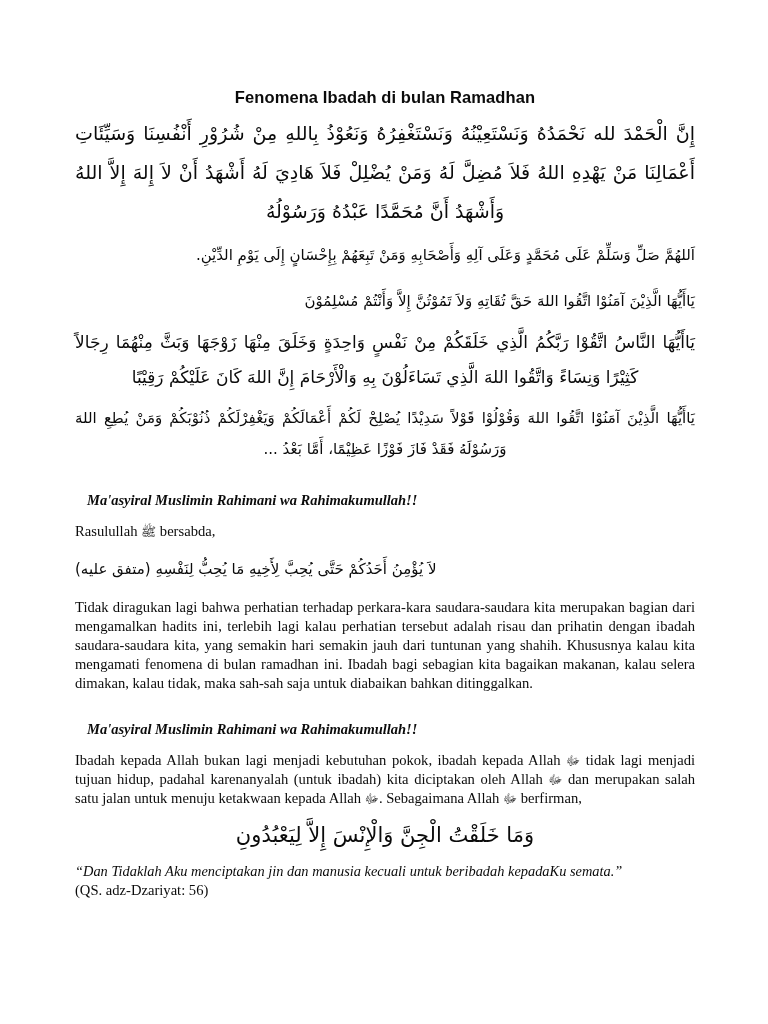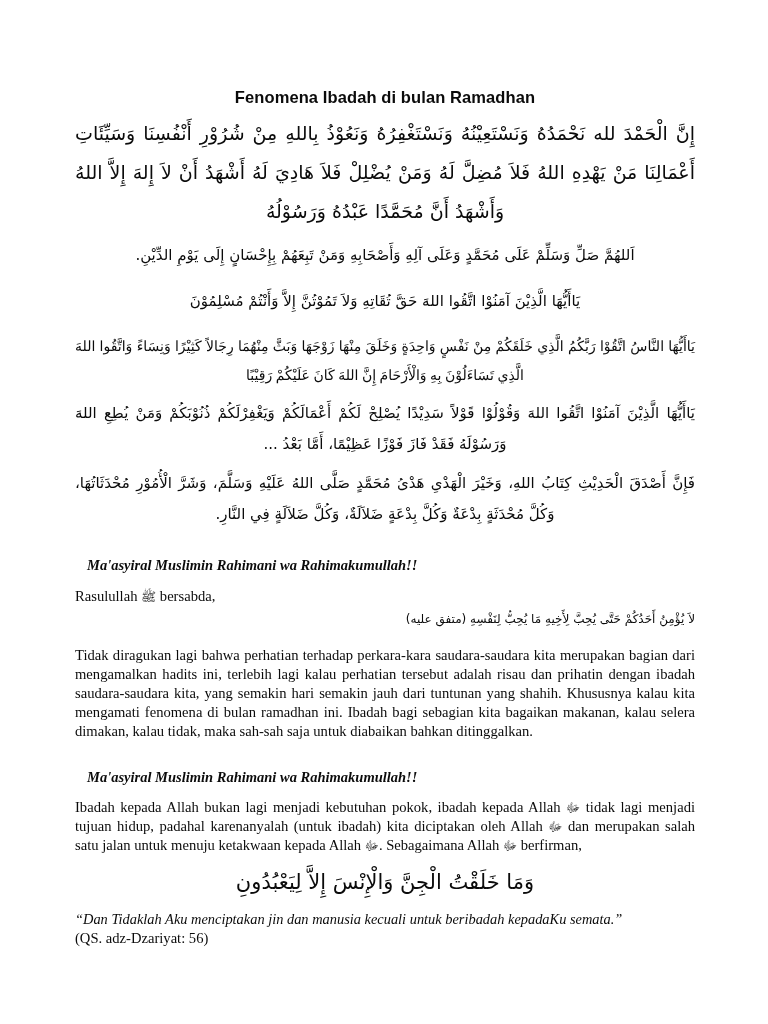--- a/index.html
+++ b/index.html
@@ -28,36 +28,36 @@
     font-size: 16.5px;
     text-align: center;
     letter-spacing: 0.1px;
     margin: 0 0 6px 0;
     line-height: 1.2;
   }
   .arabic {
     direction: rtl;
     unicode-bidi: bidi-override;
     font-family: "DejaVu Sans", "Liberation Sans", sans-serif;
-    text-align: center;
+    text-align: right;
     line-height: 2.0;
     font-size: 15.5px;
     margin: 0;
     padding: 0;
   }
   .arabic.just {
     text-align: justify;
     text-align-last: center;
   }
   .ar-block-1 { font-size: 19px; line-height: 2.05; margin-top: 4px; }
   .ar-block-2 { font-size: 15px; line-height: 2.05; margin-top: 9px; }
   .ar-block-3 { font-size: 15px; line-height: 2.05; margin-top: 16px; }
-  .ar-block-4 { font-size: 14px; line-height: 2.05; margin-top: 16px; font-family: Liberation Serif, serif; }
+  .ar-block-4 { font-size: 17px; line-height: 2.05; margin-top: 8px; }
   .ar-block-5 { font-size: 15px; line-height: 2.05; margin-top: 8px; }
-  .ar-hadith  { font-size: 12px; line-height: 1.9; margin-top: 2px; text-align: right; }
+  .ar-hadith  { font-size: 15px; line-height: 1.9; margin-top: 14px; text-align: left; }
   .ar-verse-big {
     font-size: 21px;
     line-height: 1.7;
     text-align: center;
     margin-top: 10px;
   }
   .heading-bi {
     font-weight: bold;
     font-style: italic;
     font-size: 14.5px;
@@ -100,21 +100,20 @@
   <p class="arabic just ar-block-1">إِنَّ الْحَمْدَ لله نَحْمَدُهُ وَنَسْتَعِيْنُهُ وَنَسْتَغْفِرُهُ وَنَعُوْذُ بِاللهِ مِنْ شُرُوْرِ أَنْفُسِنَا وَسَيِّئَاتِ أَعْمَالِنَا مَنْ يَهْدِهِ اللهُ فَلاَ مُضِلَّ لَهُ وَمَنْ يُضْلِلْ فَلاَ هَادِيَ لَهُ أَشْهَدُ أَنْ لاَ إِلهَ إِلاَّ اللهُ وَأَشْهَدُ أَنَّ مُحَمَّدًا عَبْدُهُ وَرَسُوْلُهُ</p>
 
   <p class="arabic ar-block-2">اَللهُمَّ صَلِّ وَسَلِّمْ عَلَى مُحَمَّدٍ وَعَلَى آلِهِ وَأَصْحَابِهِ وَمَنْ تَبِعَهُمْ بِإِحْسَانٍ إِلَى يَوْمِ الدِّيْنِ.</p>
 
   <p class="arabic ar-block-3">يَاأَيُّهَا الَّذِيْنَ آمَنُوْا اتَّقُوا اللهَ حَقَّ تُقَاتِهِ وَلاَ تَمُوْتُنَّ إِلاَّ وَأَنْتُمْ مُسْلِمُوْنَ</p>
 
   <p class="arabic just ar-block-4">يَاأَيُّهَا النَّاسُ اتَّقُوْا رَبَّكُمُ الَّذِي خَلَقَكُمْ مِنْ نَفْسٍ وَاحِدَةٍ وَخَلَقَ مِنْهَا زَوْجَهَا وَبَثَّ مِنْهُمَا رِجَالاً كَثِيْرًا وَنِسَاءً وَاتَّقُوا اللهَ الَّذِي تَسَاءَلُوْنَ بِهِ وَالْأَرْحَامَ إِنَّ اللهَ كَانَ عَلَيْكُمْ رَقِيْبًا</p>
 
   <p class="arabic just ar-block-5">يَاأَيُّهَا الَّذِيْنَ آمَنُوْا اتَّقُوا اللهَ وَقُوْلُوْا قَوْلاً سَدِيْدًا يُصْلِحْ لَكُمْ أَعْمَالَكُمْ وَيَغْفِرْلَكُمْ ذُنُوْبَكُمْ وَمَنْ يُطِعِ اللهَ وَرَسُوْلَهُ فَقَدْ فَازَ فَوْزًا عَظِيْمًا، أَمَّا بَعْدُ ...</p>
 
-  <p class="arabic just ar-block-5">فَإِنَّ أَصْدَقَ الْحَدِيْثِ كِتَابُ اللهِ، وَخَيْرَ الْهَدْىِ هَدْىُ مُحَمَّدٍ صَلَّى اللهُ عَلَيْهِ وَسَلَّمَ، وَشَرَّ الْأُمُوْرِ مُحْدَثَاتُهَا، وَكُلَّ مُحْدَثَةٍ بِدْعَةٌ وَكُلَّ بِدْعَةٍ ضَلاَلَةٌ، وَكُلَّ ضَلاَلَةٍ فِي النَّارِ.</p>
 
   <div class="gap-md"></div>
 
   <p class="heading-bi">Ma'asyiral Muslimin Rahimani wa Rahimakumullah!!</p>
 
   <p class="body-text"><span>Rasulullah </span><span class="sym">ﷺ</span><span> bersabda,</span></p>
 
   <p class="arabic ar-hadith">لاَ يُؤْمِنُ أَحَدُكُمْ حَتَّى يُحِبَّ لِأَخِيهِ مَا يُحِبُّ لِنَفْسِهِ (متفق عليه)</p>
 
 

